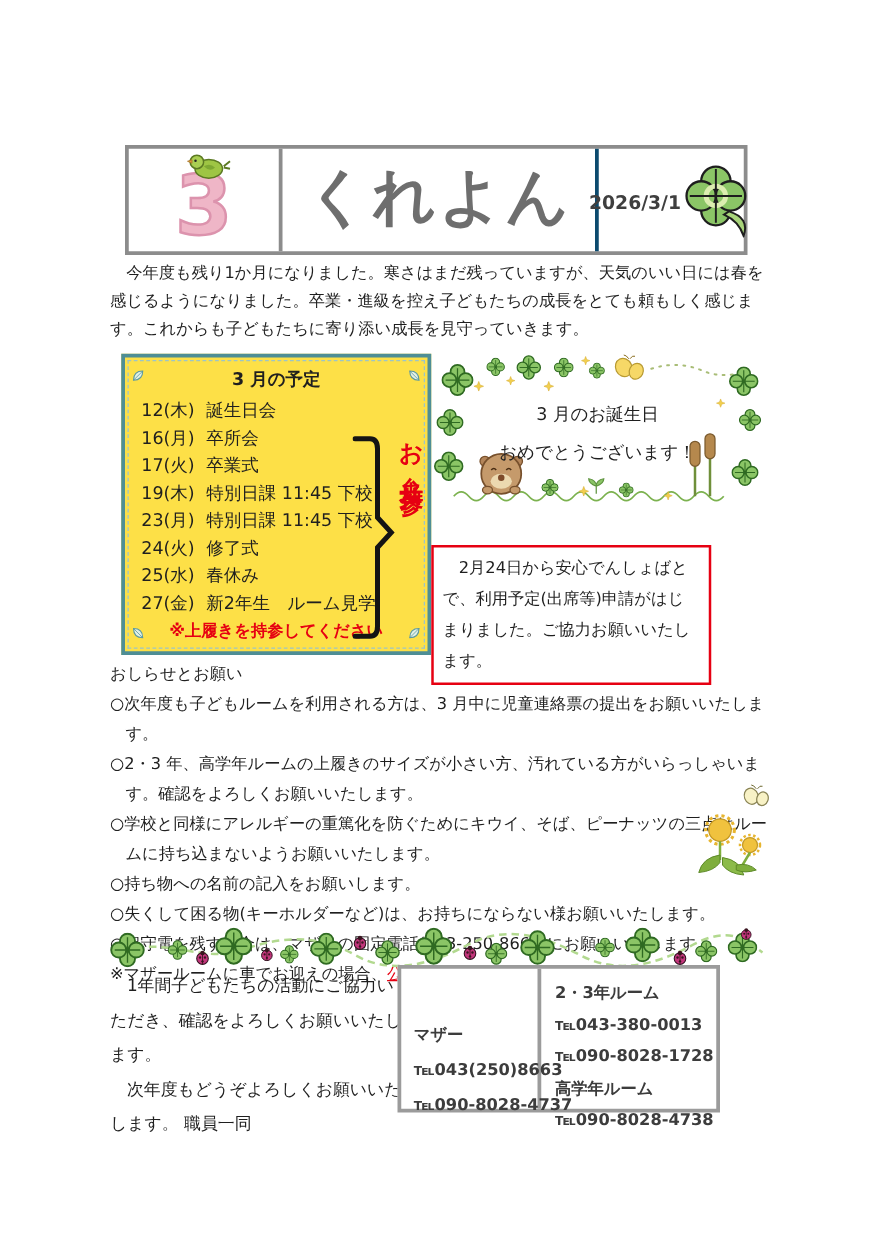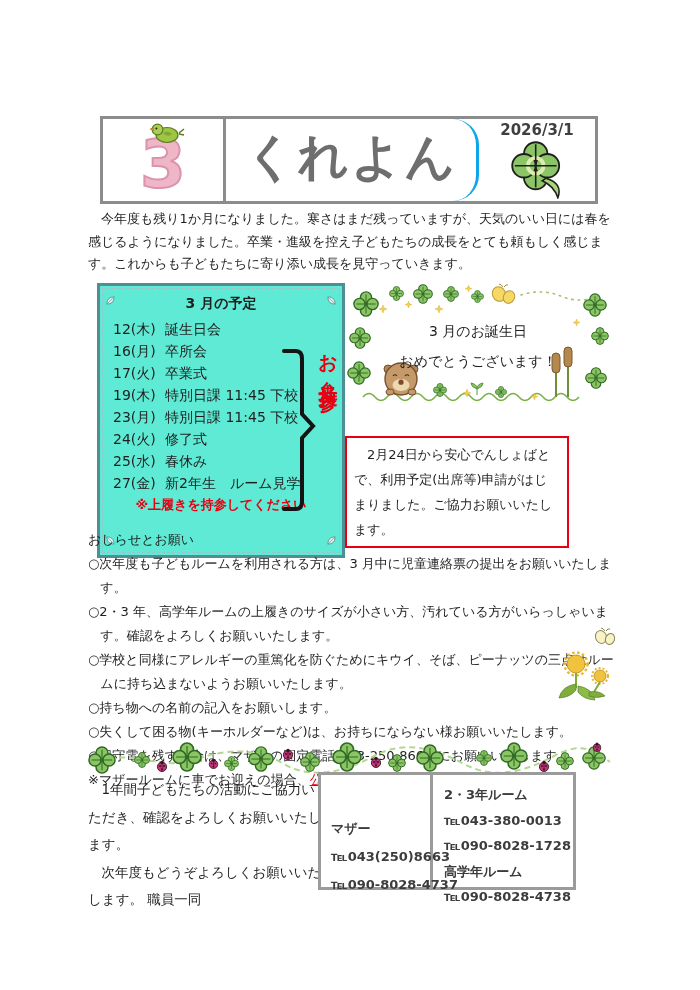--- a/index.html
+++ b/index.html
@@ -6,36 +6,36 @@
   .page{
     position:relative;width:700px;height:990px;background:#ffffff;overflow:hidden;
     font-family:"DejaVu Sans","Liberation Sans",sans-serif;color:#1f1f1f;
   }
   .abs{position:absolute;}
 
   
   .masthead{left:100px;top:116px;width:498px;height:88px;display:flex;border:3px solid #8c8c8c;box-sizing:border-box;}
   .masthead .cell{position:relative;display:flex;align-items:center;justify-content:center;box-sizing:border-box;}
   .cell-month{width:123px;border-right:3px solid #8c8c8c;}
-  .cell-title{flex:1;border-right:3px solid #0ea5e9;border-radius:26px;}
-  .cell-date{width:116px;flex-direction:column;justify-content:flex-start;padding-top:4px;}
+  .cell-title{flex:1;border-right:3px solid #0c4a6e;}
+  .cell-date{width:116px;flex-direction:row;justify-content:flex-start;padding-top:4px;}
   .month-numeral{
     font-size:66px;font-weight:700;line-height:1;color:#efb6c7;margin-top:10px;
     -webkit-text-stroke:2px #dc93ad;
     text-shadow:0 0 1px #e8a5ba, 2px 3px 0 #f6d3dd inset;
   }
   .bird{position:absolute;left:46px;top:2px;}
   .masthead-title{font-size:50px;font-weight:700;color:#6e6e6e;letter-spacing:2px;line-height:1;padding-bottom:6px;}
   .masthead-date{font-size:15px;font-weight:700;color:#3f3f3f;}
 
   
   .intro{left:88px;top:208px;width:528px;font-size:13px;line-height:22.5px;}
 
   
-  .schedule{left:97px;top:283px;width:248px;height:275px;border:3.5px solid #4e8e95;box-sizing:border-box;background:#5eead4;}
+  .schedule{left:97px;top:283px;width:248px;height:241px;border:3.5px solid #4e8e95;box-sizing:border-box;background:#fde047;}
   .schedule::before{content:"";position:absolute;inset:2px;border:1px dashed #9cc4c8;pointer-events:none;}
   .schedule-title{margin-top:9px;text-align:center;font-size:14px;font-weight:700;}
   .schedule-rows{margin-top:5px;padding-left:13px;}
   .schedule-row{display:flex;font-size:14px;line-height:22px;}
   .schedule-row .d{width:52px;}
   .schedule-row .l{white-space:nowrap;}
   .schedule-note{margin-top:2px;text-align:center;font-size:13px;font-weight:700;color:#e60012;}
   .bento-vertical{
     position:absolute;left:216px;top:54px;writing-mode:vertical-rl;
     font-size:19px;font-weight:700;color:#e60012;letter-spacing:4px;

